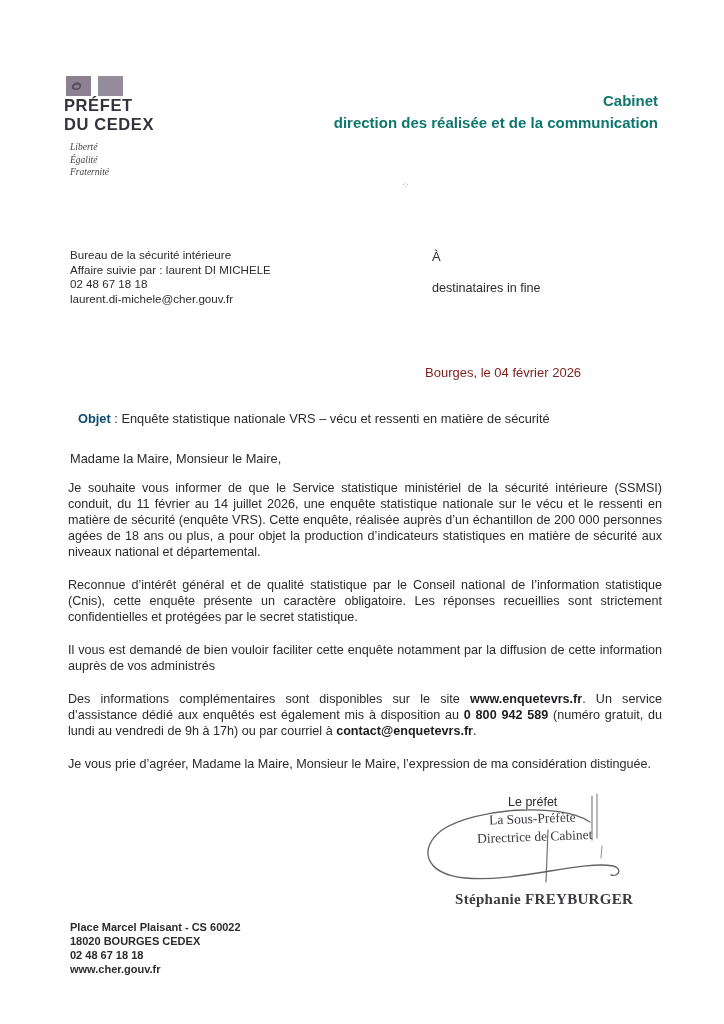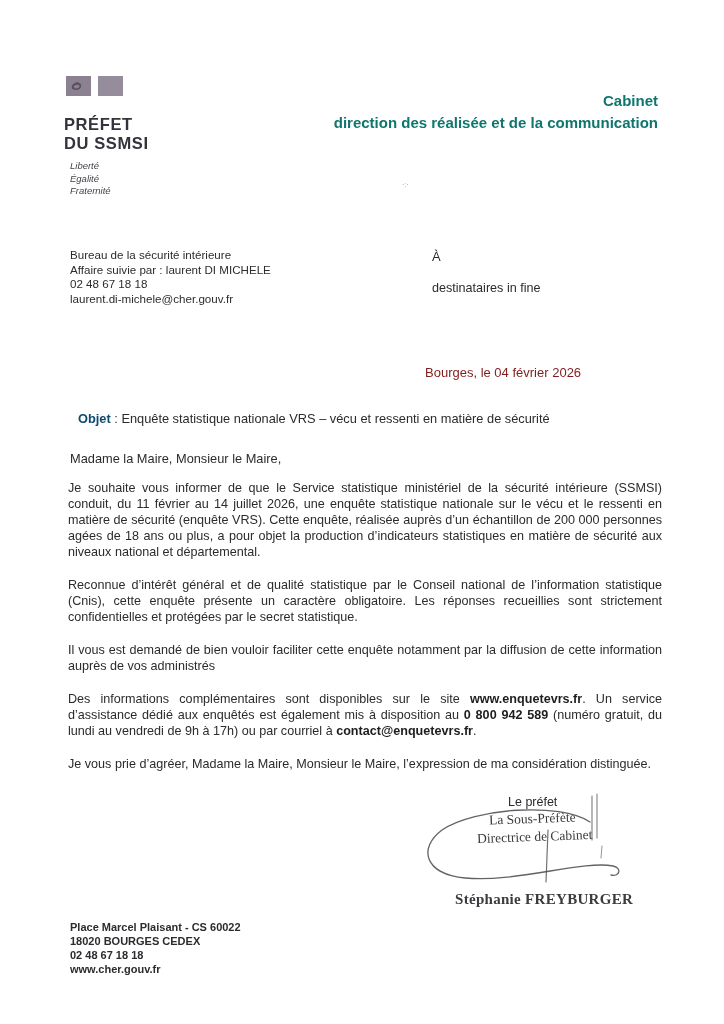--- a/index.html
+++ b/index.html
@@ -12,22 +12,22 @@
     color:#2b2b2e;
     overflow:hidden;
   }
   
   .logo-block{position:absolute;left:64px;top:76px;width:160px;}
   .flags{display:flex;gap:7px;margin-left:2px;}
   .flag{width:25px;height:20px;position:relative;}
   .flag.left{background:#8c8191;}
   .flag.right{background:#968d9c;}
   .flag svg{position:absolute;left:2px;top:2px;}
-  .agency{margin-top:19px;font-weight:700;font-size:16.5px;line-height:19px;color:#33333b;letter-spacing:.6px;}
-  .motto{margin-top:7px;margin-left:6px;font-family:Liberation Sans, sans-serif;font-style:italic;font-size:9.5px;line-height:12.5px;color:#46424a;}
+  .agency{margin-top:0;font-weight:700;font-size:16.5px;line-height:19px;color:#33333b;letter-spacing:.6px;}
+  .motto{margin-top:7px;margin-left:6px;font-family:Liberation Serif, serif;font-style:italic;font-size:9.5px;line-height:12.5px;color:#46424a;}
   
   .header-right{position:absolute;right:66px;top:90px;text-align:right;font-weight:700;font-size:15px;line-height:22px;color:#0f766e;}
   
   .sender{position:absolute;left:70px;top:248px;font-size:11.6px;line-height:14.6px;color:#2c2c30;}
   .recipient-to{position:absolute;left:432px;top:249px;font-size:13px;color:#2c2c30;}
   .recipient-name{position:absolute;left:432px;top:281px;font-size:12.6px;color:#2c2c30;}
   .dateline{position:absolute;left:425px;top:365px;font-size:13px;color:#7f1d1d;}
   
   .subject{position:absolute;left:78px;top:411px;font-size:12.8px;color:#2b2b2e;}
   .subject b{color:#0c4a6e;}
@@ -56,21 +56,21 @@
     <div class="flags">
       <div class="flag left">
         <svg width="21" height="16" viewBox="0 0 21 16">
           <path d="M5,11 C3,6 10,3 12,7 C14,11 6,13 5,9 C4.5,6.5 10,5 13,7" fill="none" stroke="#57505e" stroke-width="1.6"></path>
         </svg>
       </div>
       <div class="flag right"></div>
     </div>
     <div class="agency">
       <div>PRÉFET</div>
-      <div>DU SSMSI</div>
+      <div>DU CEDEX</div>
     </div>
     <div class="motto">
       <div>Liberté</div>
       <div>Égalité</div>
       <div>Fraternité</div>
     </div>
   </div>
 
   <div class="header-right">
     <div>Cabinet</div>

